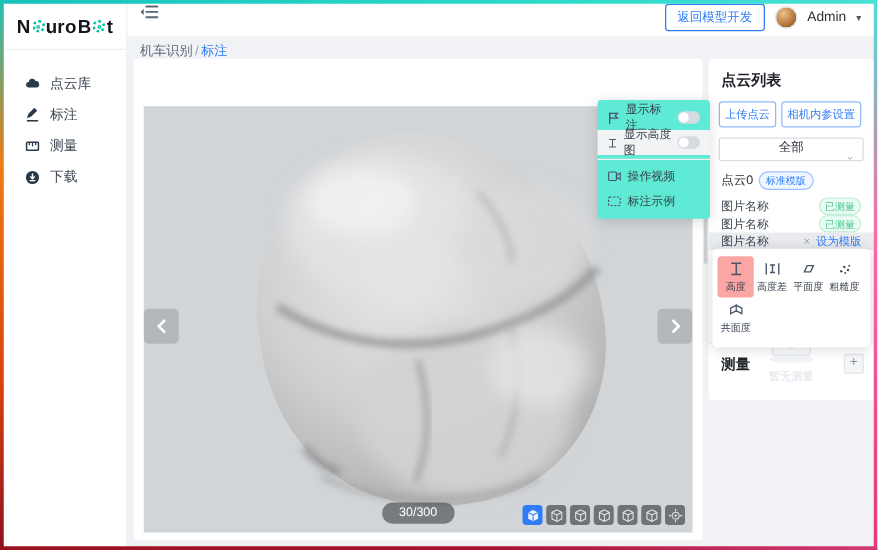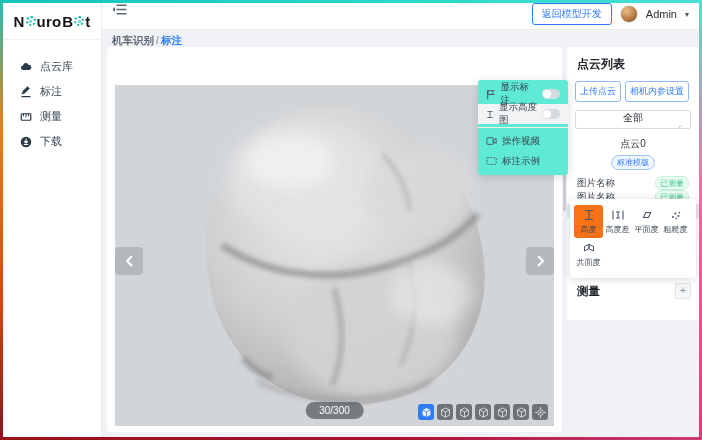--- a/index.html
+++ b/index.html
@@ -25,21 +25,21 @@
   
   .topbar { position:absolute; left:102px; top:3px; width:597px; height:27px; background:#fff; border-bottom:1px solid #f0f0f2; display:flex; align-items:flex-start; padding:0 10px; z-index:5; }
   .tb-right { margin-left:auto; display:flex; align-items:center; gap:8px; }
   .back-btn { font-size:10px; color:#2e7cf6; border:1px solid #2e7cf6; border-radius:3px; padding:3px 9px; background:#fff; cursor:pointer; }
   .avatar { width:18px; height:18px; border-radius:50%; background:radial-gradient(circle at 35% 30%,#f0c08a,#b4763c 60%,#6e4520); border:1px solid #e3e3e3; }
   .admin { font-size:11px; color:#2a2f36; }
   .caret { font-size:8px; color:#555; }
 
   
   .content-bg { position:absolute; left:102px; top:30px; width:597px; height:407px; background:#f0f2f5; }
-  .breadcrumb { position:absolute; left:112px; top:34px; font-size:10.5px; z-index:6;font-weight:bold; }
+  .breadcrumb { position:absolute; left:112px; top:34px; font-size:10.5px; z-index:6; }
   .bc-parent { color:#5e6876; } .bc-sep { color:#9aa2ad; margin:0 2px; } .bc-cur { color:#2e7cf6; }
 
   
   .card { position:absolute; left:107px; top:47px; width:455px; height:385px; background:#fff; border-radius:3px; z-index:6; }
   .ctoolbar { position:relative; height:38px; }
   .tool-icons { position:absolute; left:12px; top:11px; display:flex; gap:14px; align-items:center; }
   .seg { position:absolute; left:50%; transform:translateX(-50%); top:8px; background:#f0f2f5; border-radius:3px; padding:2px; display:flex; font-size:10px; }
   .seg-2d { color:#5b6572; padding:3px 10px; cursor:pointer; }
   .seg-3d { color:#2e7cf6; background:#fff; border-radius:2px; padding:3px 10px; box-shadow:0 1px 2px rgba(0,0,0,.08); cursor:pointer; }
   .save-more { position:absolute; right:8px; top:8px; display:flex; gap:7px; }
@@ -67,34 +67,34 @@
 
   
   .panel { position:absolute; left:567px; top:47px; width:132px; height:273px; background:#fff; border-radius:3px; z-index:6; }
   .p-title { font-size:12px; font-weight:bold; color:#20242a; padding:9px 10px 0; }
   .p-stats { display:flex; gap:9px; padding:6px 10px 0; font-size:9.5px; }
   .p-stats .lab { color:#8a93a0; } .p-stats .val { color:#2a2f36; }
   .p-btns { display:flex; gap:4px; padding:8px 8px 0; }
   .p-btn { font-size:9px; color:#2e7cf6; border:1px solid #8fb8fb; background:#fff; border-radius:3px; padding:3px 4px; white-space:nowrap; cursor:pointer; }
   .p-select { margin:8px 8px 0; height:19px; border:1px solid #d9dde3; border-radius:2px; display:flex; align-items:center; padding:0 6px; font-size:10px; color:#2a2f36; cursor:pointer;flex-direction:column; }
   .p-select svg { margin-left:auto; }
-  .p-cloud { display:flex; align-items:center; gap:4px; padding:8px 10px 0; font-size:10px; color:#2a2f36;flex-direction:column; }
+  .p-cloud { display:flex; align-items:flex-start; gap:4px; padding:8px 10px 0; font-size:10px; color:#2a2f36; }
   .tpl-badge { font-size:8px; color:#2e7cf6; border:1px solid #9cc2ff; background:#f0f6ff; border-radius:8px; padding:1px 5px; }
   .p-rows { margin-top:6px; }
   .p-row { height:14px; display:flex; align-items:center; padding:0 10px; font-size:9.5px; color:#39434f; cursor:pointer; }
   .p-row .badge { margin-left:auto; font-size:8px; border-radius:7px; padding:0.5px 4px; }
   .badge-g { background:#e9fbf3; color:#47c68c; border:1px solid #c2eeda; }
   .badge-n { background:#f4f5f7; color:#9aa2ad; border:1px solid #e4e7eb; }
   .p-row.sel { background:#e9ebef; }
   .p-row.sel .x { margin-left:auto; color:#98a1ad; font-size:9px; }
   .p-row.sel .act { color:#2e7cf6; font-size:9px; margin-left:5px; }
 
   .tools-card { position:absolute; left:3px; top:152px; width:126px; background:#fff; border-radius:4px; box-shadow:0 1px 10px rgba(0,0,0,.16); padding:6px 4px 7px; display:flex; flex-wrap:wrap; z-index:10; }
   .tool { width:29px; display:flex; flex-direction:column; align-items:center; gap:3px; padding:4px 0 3px; border-radius:3px; cursor:pointer; }
-  .tool.active { background:#f97316; }
+  .tool.active { background:#fca5a5; }
   .tool .tl { font-size:8px; color:#39434f; white-space:nowrap; }
 
   .measure { position:absolute; left:0; top:227px; width:100%; border-top:1px solid #eef0f3; }
   .m-head { display:flex; align-items:center; padding:8px 8px 0 10px; }
   .m-title { font-size:11.5px; font-weight:bold; color:#20242a; }
   .m-add { margin-left:auto; width:16px; height:16px; background:#f5f6f8; border:1px solid #e1e4e9; border-radius:2px; color:#8a93a0; font-size:11px; line-height:13px; text-align:center; cursor:pointer; }
   .empty { position:absolute; left:0; bottom:12px; width:100%; display:flex; flex-direction:column; align-items:center; gap:3px; }
   .empty-text { font-size:9px; color:#dfe3ea; }
 
   .scroll-thumb { position:absolute; left:563px; top:126px; width:3px; height:85px; background:#c9ccd1; border-radius:2px; z-index:7; }
@@ -364,15 +364,23 @@
     </div>
   </div>
 
   <div class="measure">
     <div class="m-head">
       <span class="m-title">测量</span>
       <span class="m-add">+</span>
     </div>
   </div>
 
+  <div class="empty">
+    <svg width="46" height="34" viewBox="0 0 52 38">
+      <ellipse cx="26" cy="33" rx="20" ry="3.5" fill="#f2f4f8"></ellipse>
+      <path d="M9 17L14 5h24l5 12v10a2.5 2.5 0 01-2.5 2.5h-29A2.5 2.5 0 019 27z" fill="#fbfcfe" stroke="#e9edf4" stroke-width="1.6"></path>
+      <path d="M9 17h10c0 3.4 3.1 5.8 7 5.8s7-2.4 7-5.8h10" fill="none" stroke="#e9edf4" stroke-width="1.6"></path>
+    </svg>
+    <span class="empty-text">暂无测量</span>
+  </div>
 </div>
 
 <div class="scroll-thumb"></div>
 
 </body></html>

